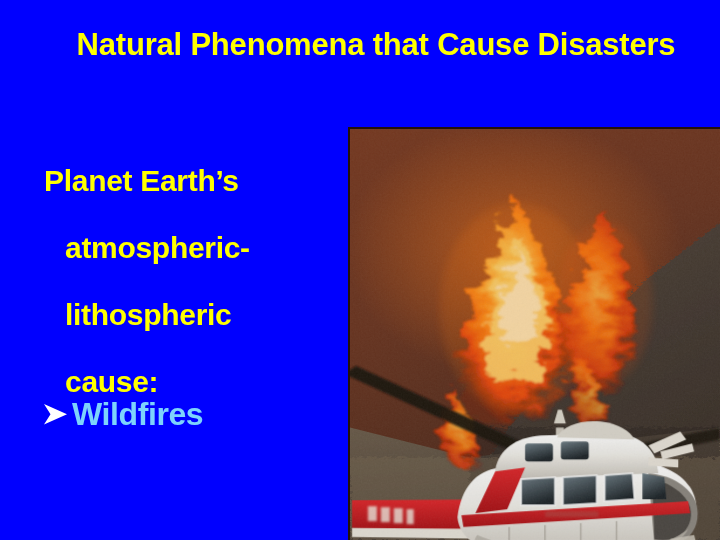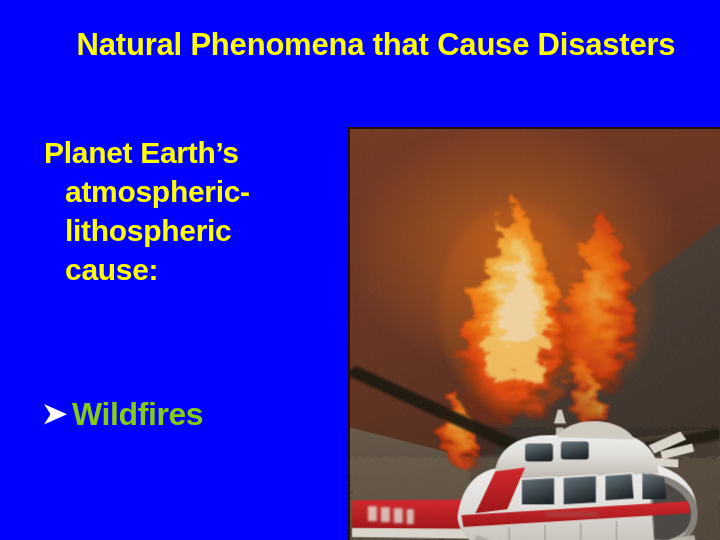--- a/index.html
+++ b/index.html
@@ -39,41 +39,42 @@
     top: 133px;
     width: 300px;
   }
   .body-line {
     color: #ffff00;
     font-size: 30px;
     font-weight: bold;
     line-height: 39px;
     letter-spacing: -0.3px;
     white-space: nowrap;
+    margin-top: 28px;
   }
   .body-line.indent {
     padding-left: 21px;
   }
 
   
   #bullet-row {
     position: absolute;
     left: 40px;
     top: 396px;
     display: flex;
     align-items: center;
   }
   #bullet-arrow {
     width: 30px;
     flex: 0 0 30px;
     display: block;
     margin-right: 2px;
   }
   #bullet-label {
-    color: #84cc16;
+    color: #7dd3fc;
     font-size: 32px;
     font-weight: bold;
     line-height: 36px;
     letter-spacing: -0.4px;
     white-space: nowrap;
   }
 
   
   #photo {
     position: absolute;

